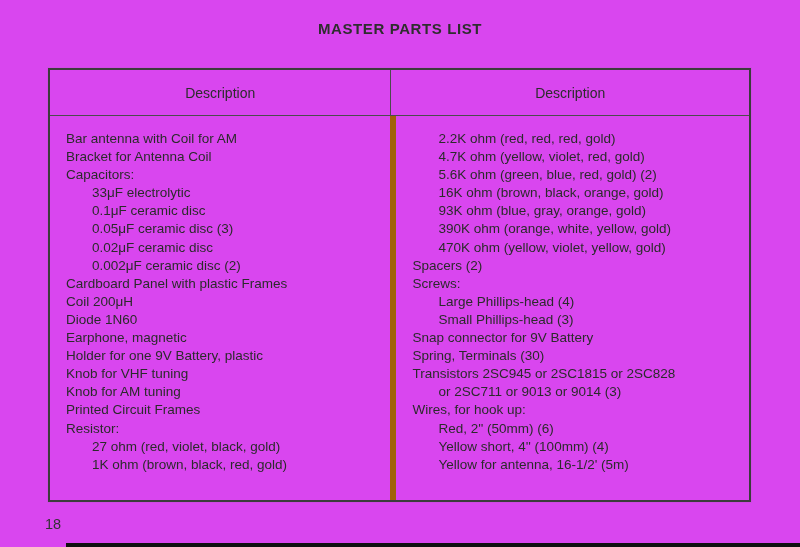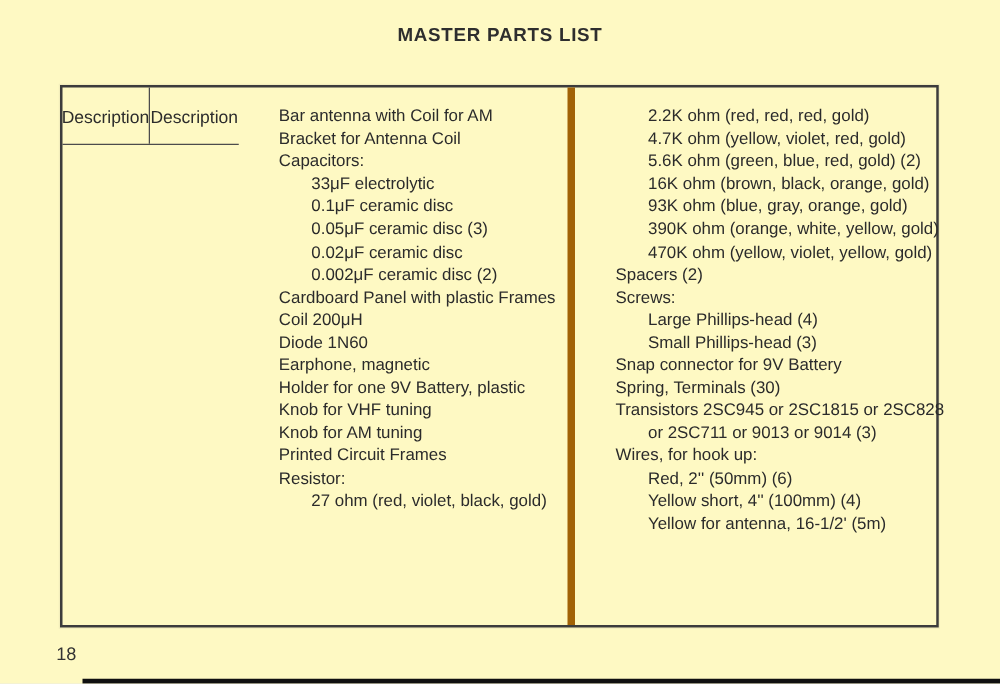--- a/index.html
+++ b/index.html
@@ -1,20 +1,20 @@
 <!DOCTYPE html>
 <html><head>
 <meta charset="utf-8">
 <style>
   html, body { margin: 0; padding: 0; background: #e8e8e8; }
   .page {
     position: relative;
     width: 800px;
     height: 547px;
-    background: #fef9c3;
+    background: #d946ef;
     font-family: "Liberation Sans", sans-serif;
     color: #2b2b2b;
     overflow: hidden;
   }
   .title {
     position: absolute;
     top: 20px;
     left: 0;
     width: 100%;
     text-align: center;
@@ -25,42 +25,42 @@
     margin: 0;
   }
   .parts-table {
     position: absolute;
     left: 48px;
     top: 68px;
     width: 699px;
     height: 430px;
     border: 2px solid #3c3c3c;
     display: flex;
-    flex-direction: row;
+    flex-direction: column;
     box-shadow: 0 0 0 1px rgba(120,120,120,0.08);
   }
   .thead {
     display: flex;
     height: 45px;
     flex: none;
     border-bottom: 1px solid #4c4c4c;
   }
   .th {
     display: flex;
     align-items: center;
     justify-content: center;
     font-size: 14px;
     color: #2c2c2c;
   }
   .th-left { width: 48.7%; box-sizing: border-box; }
   .th-right { flex: 1; border-left: 1px solid #4c4c4c; box-sizing: border-box; }
   .tbody { display: flex; flex: 1; }
   .col {
     box-sizing: border-box;
-    padding: 14px 10px 0 32px;
+    padding: 14px 10px 0 16px;
   }
   .col-left { width: 48.7%; }
   .col-right { flex: 1; border-left: 6px solid #a16207; }
   .line {
     font-size: 13.5px;
     line-height: 18.1px;
     white-space: nowrap;
     color: #2b2b2b;
   }
   .ind { padding-left: 26px; }
@@ -105,20 +105,21 @@
           <div class="line">Cardboard Panel with plastic Frames</div>
           <div class="line">Coil 200μH</div>
           <div class="line">Diode 1N60</div>
           <div class="line">Earphone, magnetic</div>
           <div class="line">Holder for one 9V Battery, plastic</div>
           <div class="line">Knob for VHF tuning</div>
           <div class="line">Knob for AM tuning</div>
           <div class="line">Printed Circuit Frames</div>
           <div class="line">Resistor:</div>
           <div class="line ind">27 ohm (red, violet, black, gold)</div>
+          <div class="line ind">1K ohm (brown, black, red, gold)</div>
         </div>
       <div class="col col-right" id="col-right">
           <div class="line ind">2.2K ohm (red, red, red, gold)</div>
           <div class="line ind">4.7K ohm (yellow, violet, red, gold)</div>
           <div class="line ind">5.6K ohm (green, blue, red, gold) (2)</div>
           <div class="line ind">16K ohm (brown, black, orange, gold)</div>
           <div class="line ind">93K ohm (blue, gray, orange, gold)</div>
           <div class="line ind">390K ohm (orange, white, yellow, gold)</div>
           <div class="line ind">470K ohm (yellow, violet, yellow, gold)</div>
           <div class="line">Spacers (2)</div>

